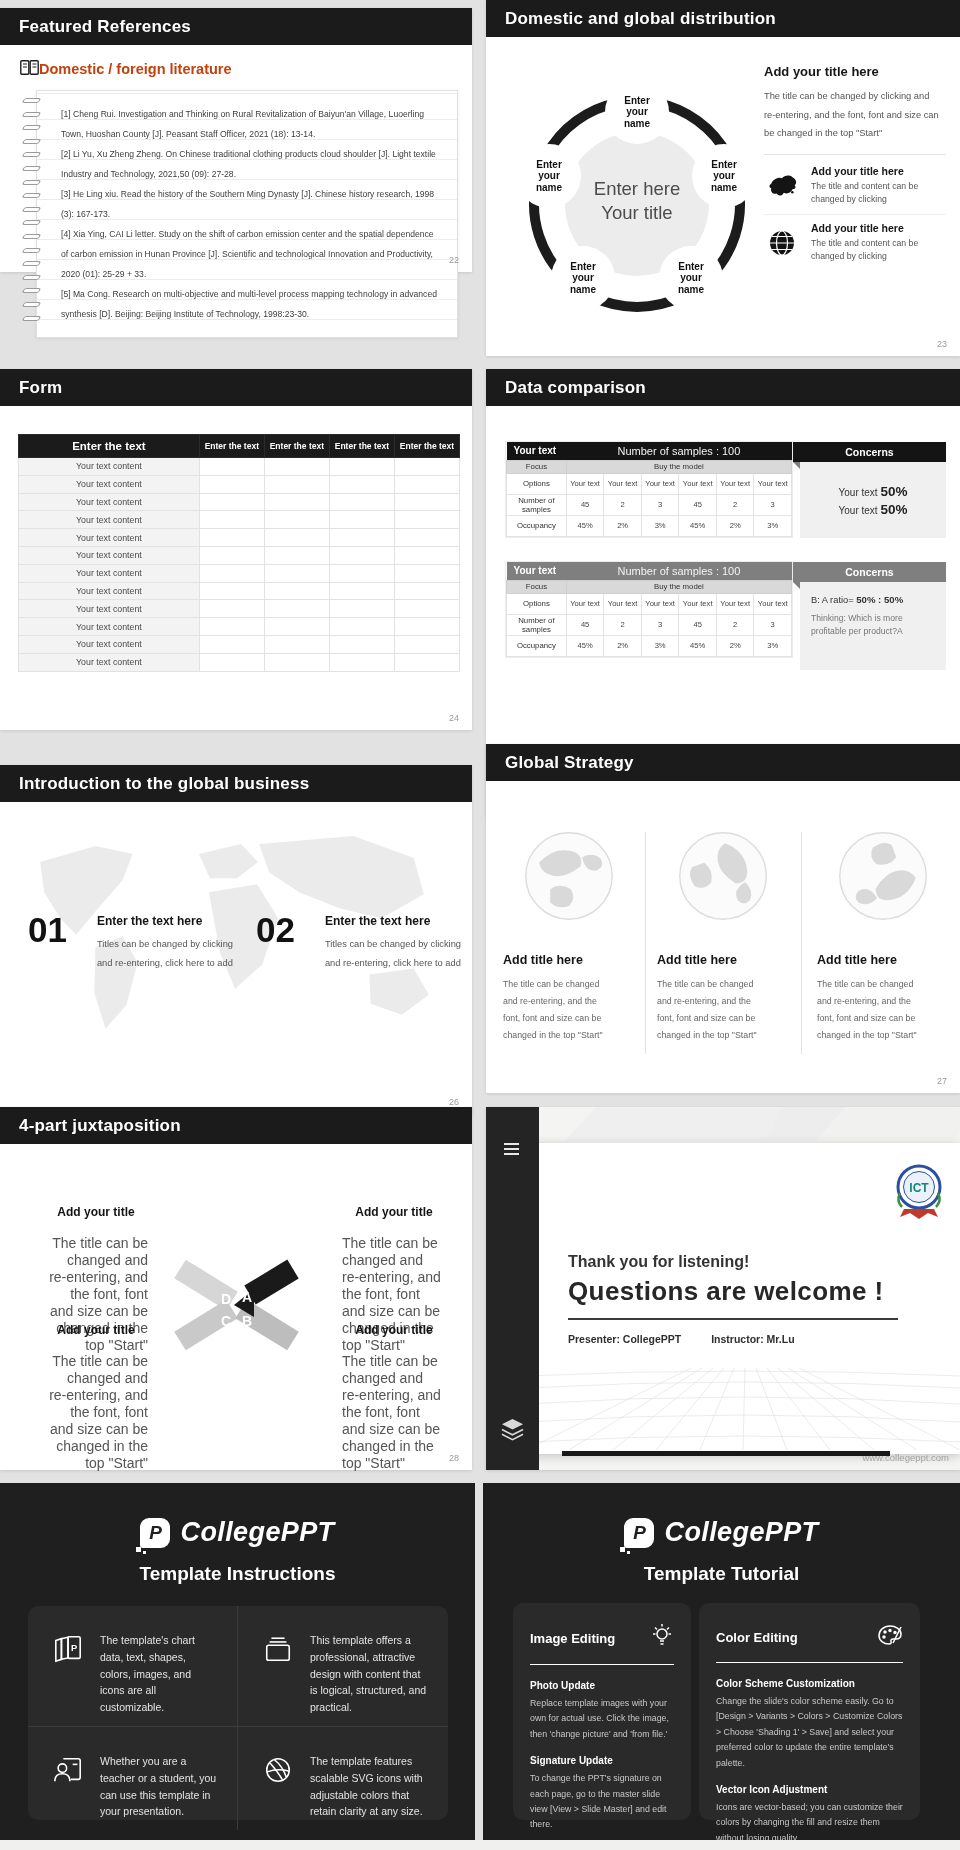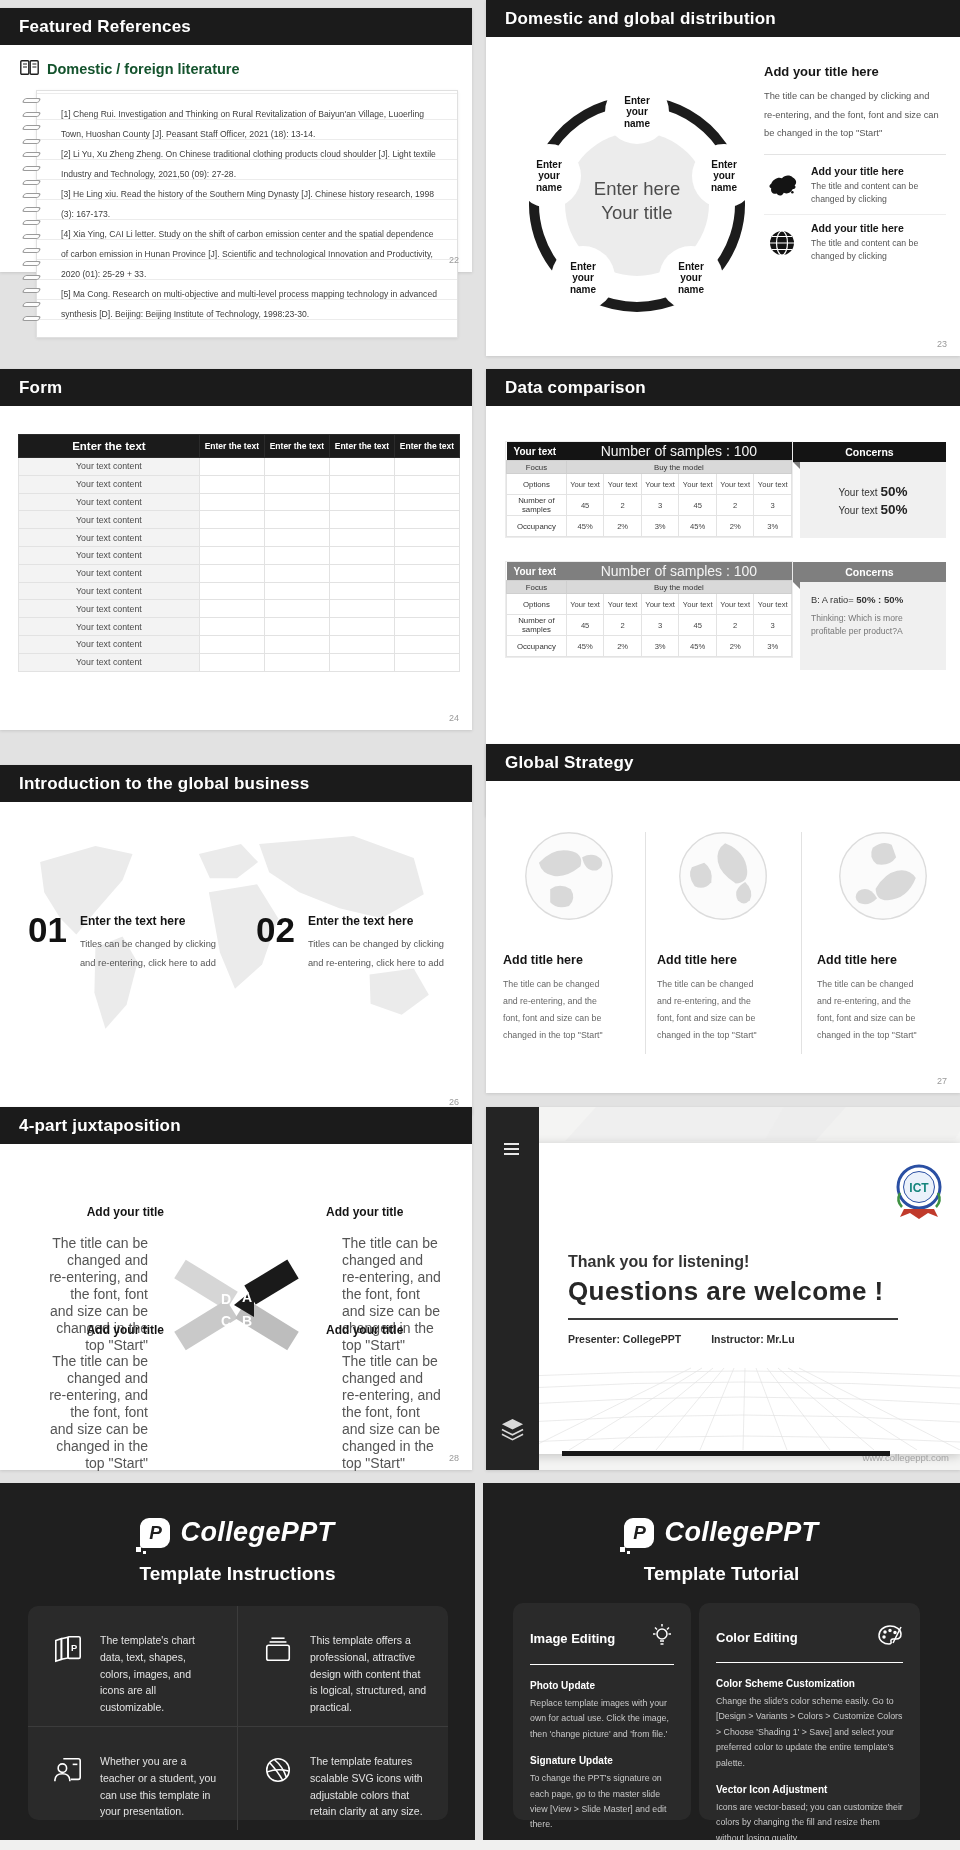--- a/index.html
+++ b/index.html
@@ -19,22 +19,22 @@
   .s-ref   {left:0;    top:8px;     width:472px;height:264px;}
   .s-dist  {left:486px;top:0;     width:474px;height:356px;}
   .s-form  {left:0;    top:369px; width:472px;height:361px;}
   .s-comp  {left:486px;top:369px; width:474px;height:447px;}
   .s-glob  {left:0;    top:744px; width:472px;height:349px;margin-top:21px;}
   .s-strat {left:486px;top:744px; width:474px;height:349px;}
   .s-jux   {left:0;    top:1107px;width:472px;height:363px;}
   .s-thanks{left:486px;top:1107px;width:474px;height:363px;background:#f4f4f3;overflow:hidden;}
 
   
-  .ref-head{position:absolute;top:52px;left:20px;display:flex;align-items:center;gap:8px;
-            font-size:14.5px;font-weight:bold;color:#14532d;}
+  .ref-head{position:absolute;top:52px;left:20px;display:flex;align-items:center;
+            font-size:14.5px;font-weight:bold;color:#c2410c;}
   .ref-paper{position:absolute;left:36px;top:82px;width:422px;height:248px;background:#fff;
              background-image:repeating-linear-gradient(to bottom,transparent 0 19px,#ececec 19px 20px);
              background-position:0 9px;border:1px solid #e0e0e0;box-shadow:0 1px 3px rgba(0,0,0,.08);}
   .ref-list{padding:13px 16px 0 24px;font-size:8.6px;line-height:20px;color:#3d3d3d;}
   .ref-item{margin:0;}
   .rings{position:absolute;left:23px;top:90px;display:flex;flex-direction:column;gap:8.6px;z-index:2;}
   .ring{width:17px;height:5px;border:1.6px solid #9b9b9b;border-radius:4px;background:#fdfdfd;
         transform:skewX(-28deg);}
 
   
@@ -65,63 +65,63 @@
   .form-table td:first-child{background:#f3f3f3;}
 
   
   .cmp-wrap{position:absolute;left:20px;width:286px;}
   .cw1{top:73px;} .cw2{top:193px;}
   table.cmp{width:100%;border-collapse:collapse;table-layout:fixed;background:#fff;font-size:7.6px;color:#444;
             box-shadow:0 0 0 1px #ececec;}
   table.cmp td{border:1px solid #e3e3e3;text-align:center;padding:1px;}
   table.cmp tr.cmp-h td{border:none;height:18px;}
   table.cmp td.cmp-hl{width:21%;color:#fff;font-weight:bold;font-size:10px;text-align:left;padding-left:7px;}
-  table.cmp td.cmp-hr{color:#f4f4f4;font-size:14px;margin-top:24px;}
+  table.cmp td.cmp-hr{color:#f4f4f4;font-size:11px;margin-top:24px;}
   table.cmp tr.cmp-f td{background:#d9d9d9;height:13px;font-size:7.8px;border-color:#cfcfcf;color:#333;}
   table.cmp tr.cmp-r td{height:21px;}
   table.cmp td.cmp-l{font-size:7.8px;color:#333;}
   .concern{position:absolute;left:314px;width:146px;}
   .co1{top:73px;} .co2{top:193px;}
   .concern-head{position:relative;left:-7px;width:calc(100% + 7px);height:20px;color:#fff;font-weight:bold;
                 font-size:10.5px;text-align:center;line-height:20px;}
   .concern-head::after{content:"";position:absolute;top:100%;left:0;border-top:7px solid rgba(0,0,0,.5);
                        border-left:7px solid transparent;}
   .concern-body{background:#f0f0f0;}
   .co1 .concern-body{height:76px;display:flex;flex-direction:column;align-items:center;justify-content:center;gap:3px;}
   .c-line{font-size:10px;color:#333;}
   .c-line b{font-size:13.5px;font-weight:600;color:#222;}
   .co2 .concern-body{height:88px;padding:12px 11px 0;}
   .c-ratio{font-size:9.3px;color:#333;}
   .c-ratio b{font-size:9.6px;}
   .c-think{margin-top:7px;font-size:8.6px;color:#777;line-height:13px;}
 
   
   .map-bg{position:absolute;left:0;top:40px;width:472px;height:295px;}
-  .gb-item{position:absolute;top:148px;display:flex;gap:13px;}
+  .gb-item{position:absolute;top:148px;display:flex;gap:30px;}
   .gb1{left:28px;} .gb2{left:256px;}
   .gb-num{font-size:35px;font-weight:800;color:#121212;line-height:.95;}
   .gb-text h4{margin:1px 0 7px;font-size:12px;color:#141414;}
   .gb-text p{margin:0;font-size:9.3px;color:#555;line-height:19px;}
 
   
   .strat-col{position:absolute;top:85px;width:132px;}
   .sc1{left:17px;} .sc2{left:171px;} .sc3{left:331px;}
   .strat-col svg{display:block;margin:0 auto 30px;}
   .strat-col h4{margin:0 0 9px;font-size:12.5px;color:#141414;}
   .strat-col p{margin:0;font-size:8.8px;color:#666;line-height:17px;}
   .strat-div{position:absolute;top:88px;height:222px;width:1px;background:#e2e2e2;}
   .sd1{left:159px;} .sd2{left:315px;}
 
   
   .jux-block{position:absolute;width:136px;}
   .jb0{left:28px;top:98px;text-align:right;}
   .jb1{left:326px;top:98px;}
   .jb2{left:28px;top:216px;text-align:right;}
   .jb3{left:326px;top:216px;}
-  .jux-block h4{margin:0 0 6px;font-size:12px;color:#141414;}
+  .jux-block h4{margin:0 0 6px;font-size:12px;color:#141414;text-align:center;}
   .jux-block p{margin:16px;font-size:14px;color:#555;line-height:17px;}
   .jux-graphic{position:absolute;left:170px;top:152px;}
 
   
   .th-decor{position:absolute;background:#ebebeb;opacity:.55;}
   .td1{left:110px;top:-34px;width:250px;height:68px;transform:skewX(-42deg);}
   .td2{left:300px;top:-40px;width:190px;height:72px;transform:skewX(-30deg);opacity:.35;}
   .th-sidebar{position:absolute;left:0;top:0;bottom:0;width:53px;background:#242424;z-index:2;}
   .hamburger{position:absolute;left:18px;top:36px;}
   .hamburger span{display:block;width:15px;height:2px;background:#e8e8e8;margin:0 0 3px;}

